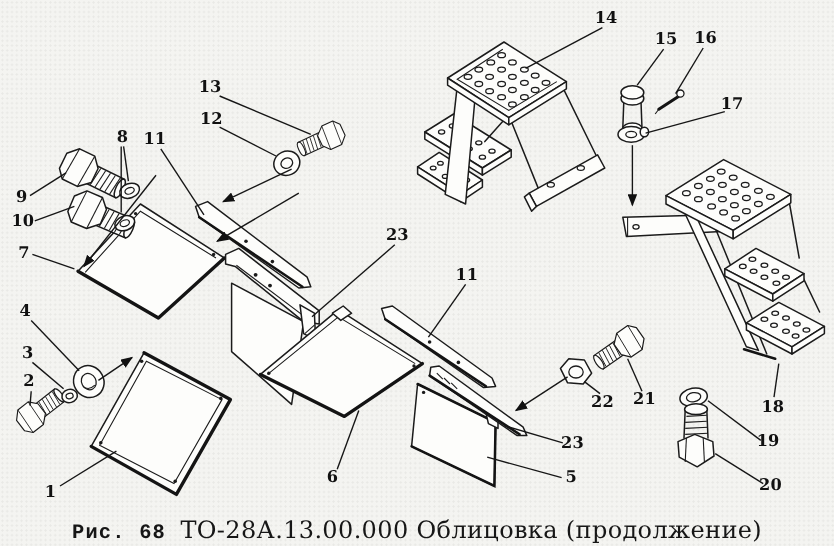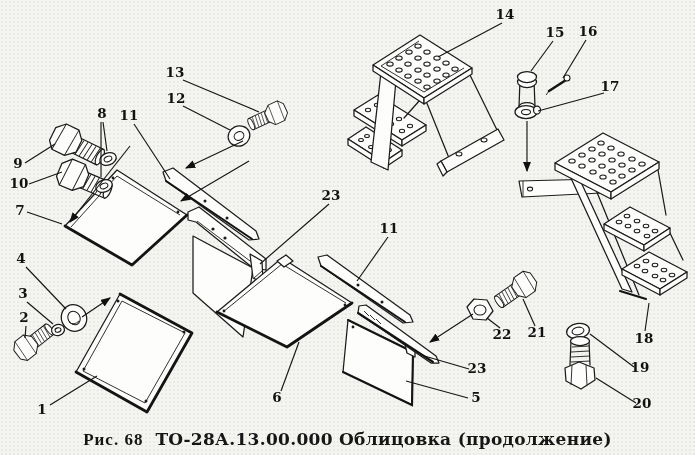--- a/index.html
+++ b/index.html
@@ -16,22 +16,22 @@
   .thin{fill:none;stroke:#1b1b1b;stroke-width:0.9;}
   .hv{fill:none;stroke:#141414;stroke-width:2.8;stroke-linejoin:round;stroke-linecap:round;}
   .hv2{fill:none;stroke:#141414;stroke-width:2.1;stroke-linecap:round;}
   .h{fill:#fdfdfb;stroke:#1b1b1b;stroke-width:1.05;}
   .d{fill:#1b1b1b;stroke:none;}
   .leader{stroke:#161616;stroke-width:1.15;fill:none;}
   .lbl{font:bold 13.5px "DejaVu Serif","Liberation Serif",serif;fill:#111;text-anchor:middle;}
   #caption{
     position:absolute;left:0;right:0;top:429px;text-align:center;color:#161616;white-space:nowrap;
   }
-  #caption .fig{font-family:Liberation Serif, serif;font-weight:900;font-size:17px;letter-spacing:1px;margin-right:12px;}
-  #caption .cap{font-weight:bold;font-size:17px;letter-spacing:0.3px;}
+  #caption .fig{font-family:Liberation Mono, monospace;font-weight:900;font-size:17px;letter-spacing:1px;margin-right:12px;}
+  #caption .cap{font-weight:normal;font-size:20px;letter-spacing:0.3px;}
 </style>
 </head>
 <body>
 
 <div id="stage">
   <svg id="diagram" width="695" height="455" viewBox="0 0 695 455">
     <defs>
       <marker id="ah" markerWidth="9" markerHeight="7" refX="8" refY="3.5" orient="auto">
         <path d="M0,0 L9,3.5 L0,7 Z" fill="#111"></path>
       </marker>

